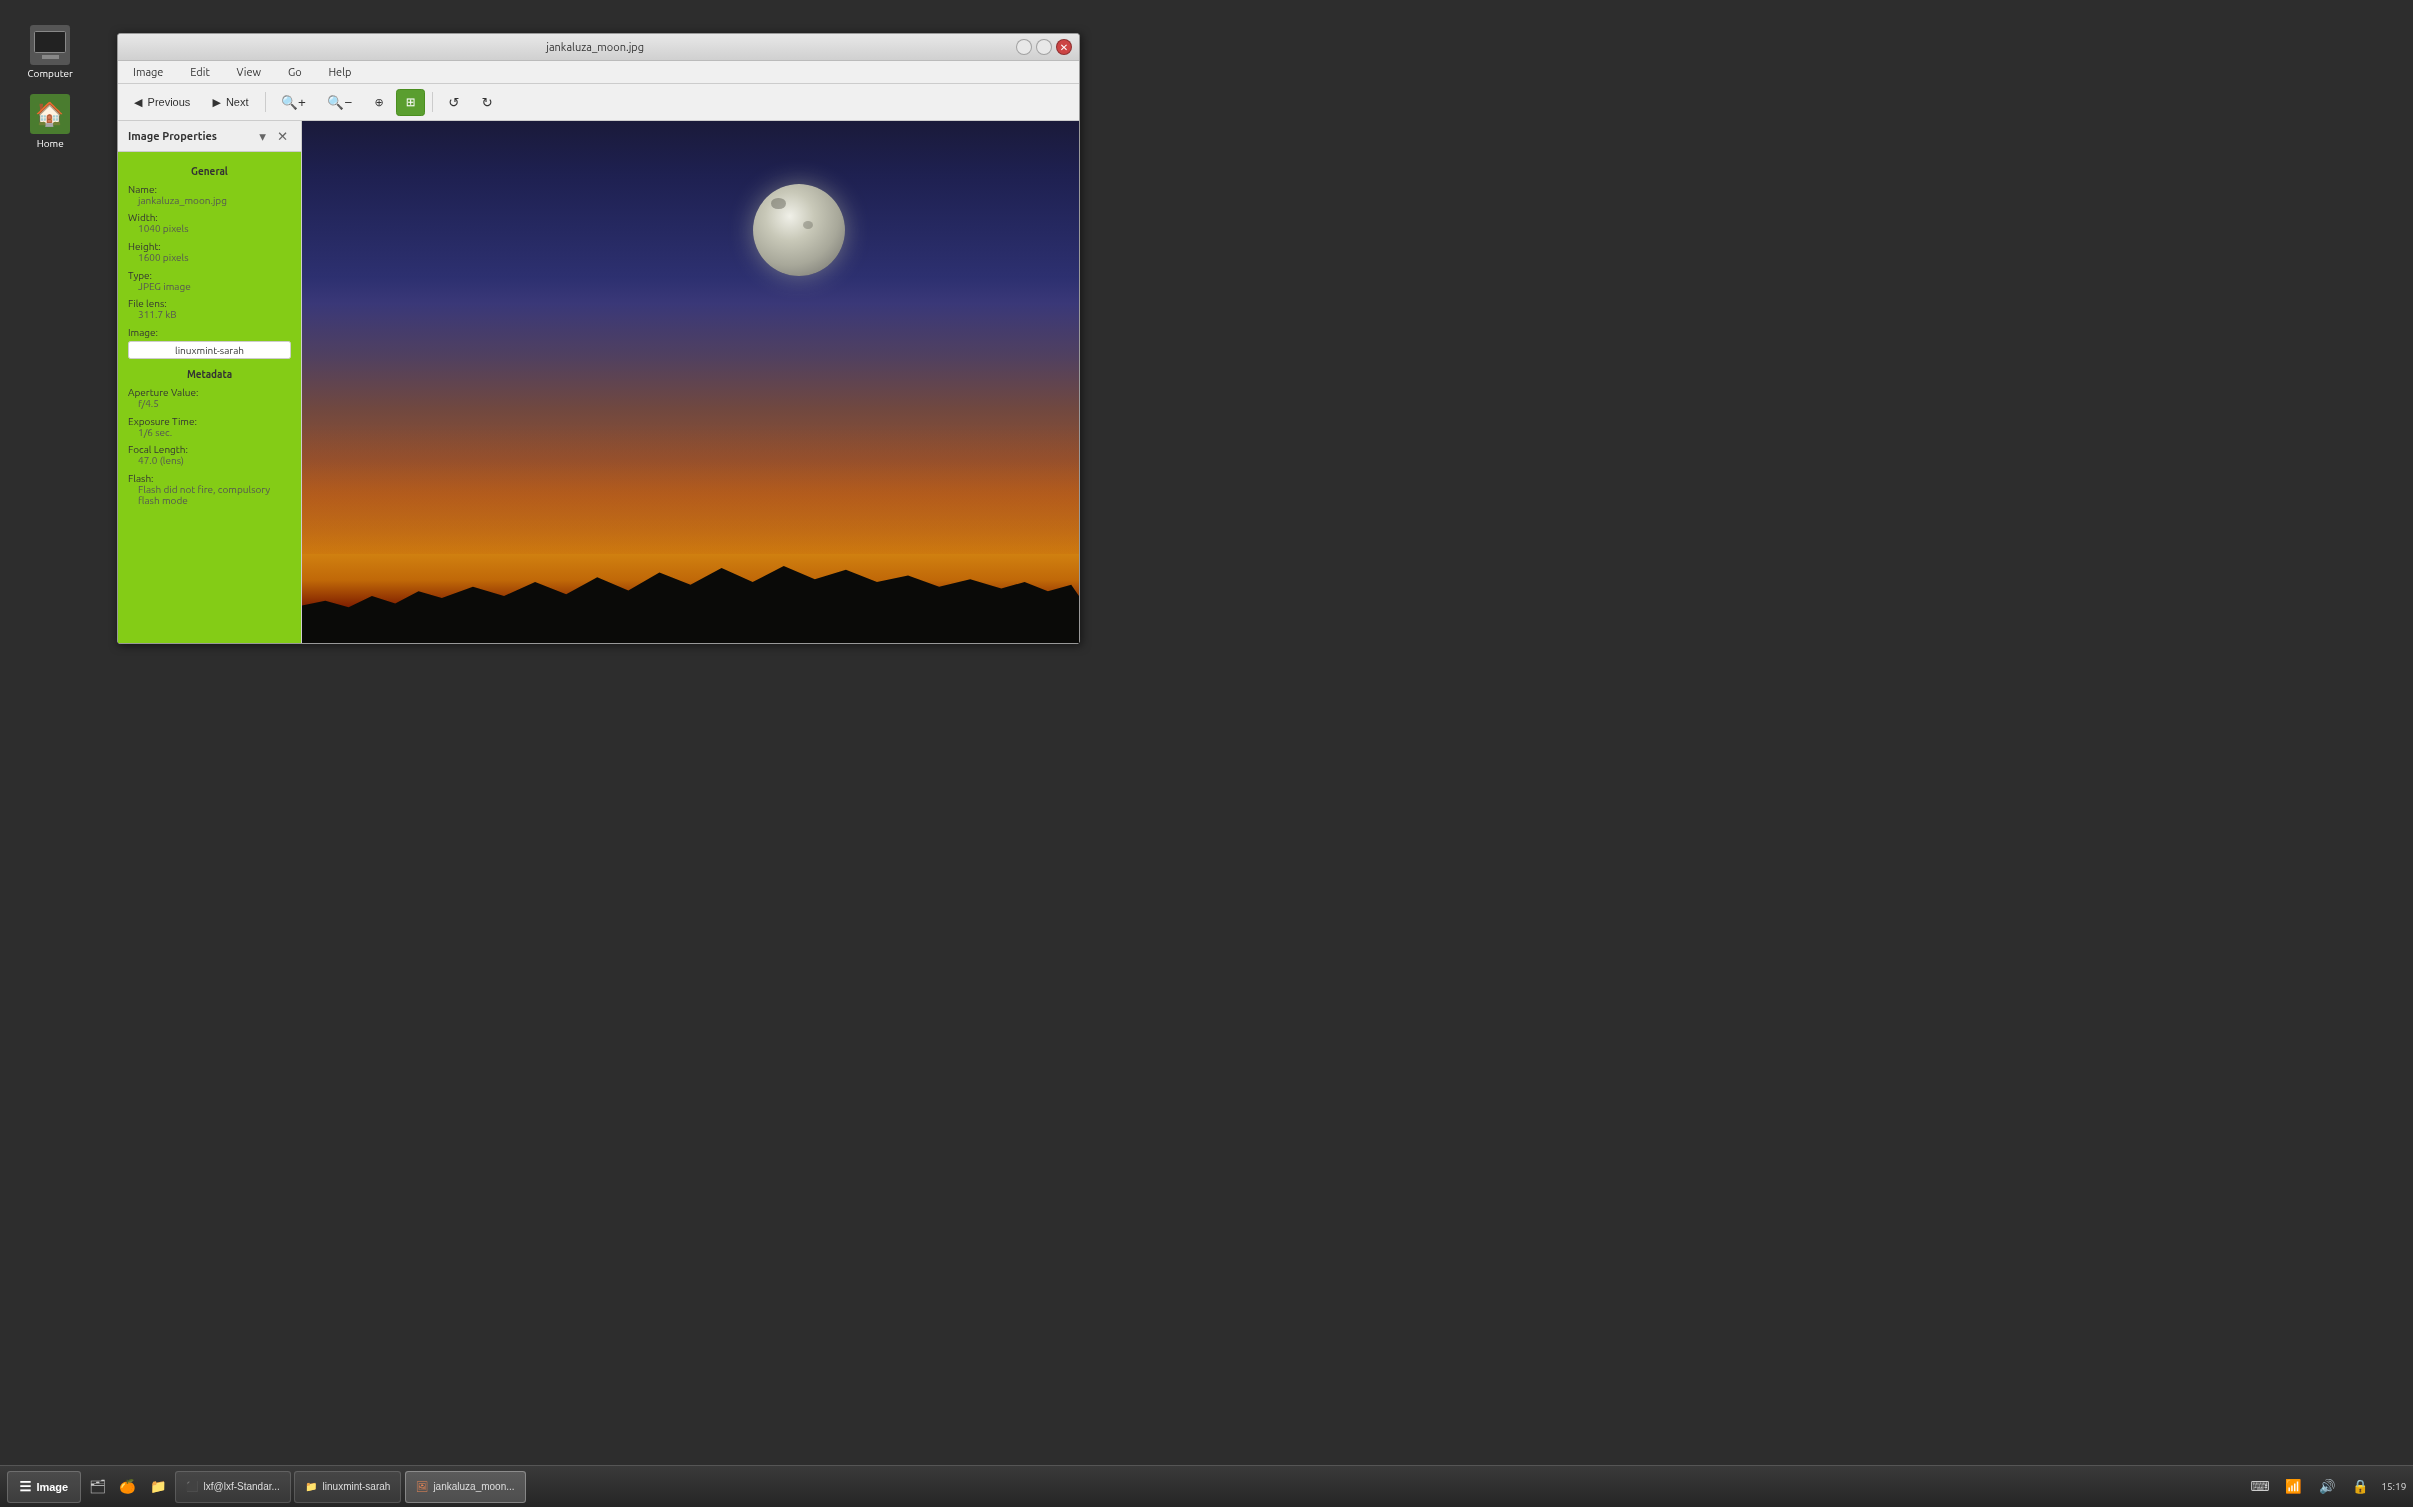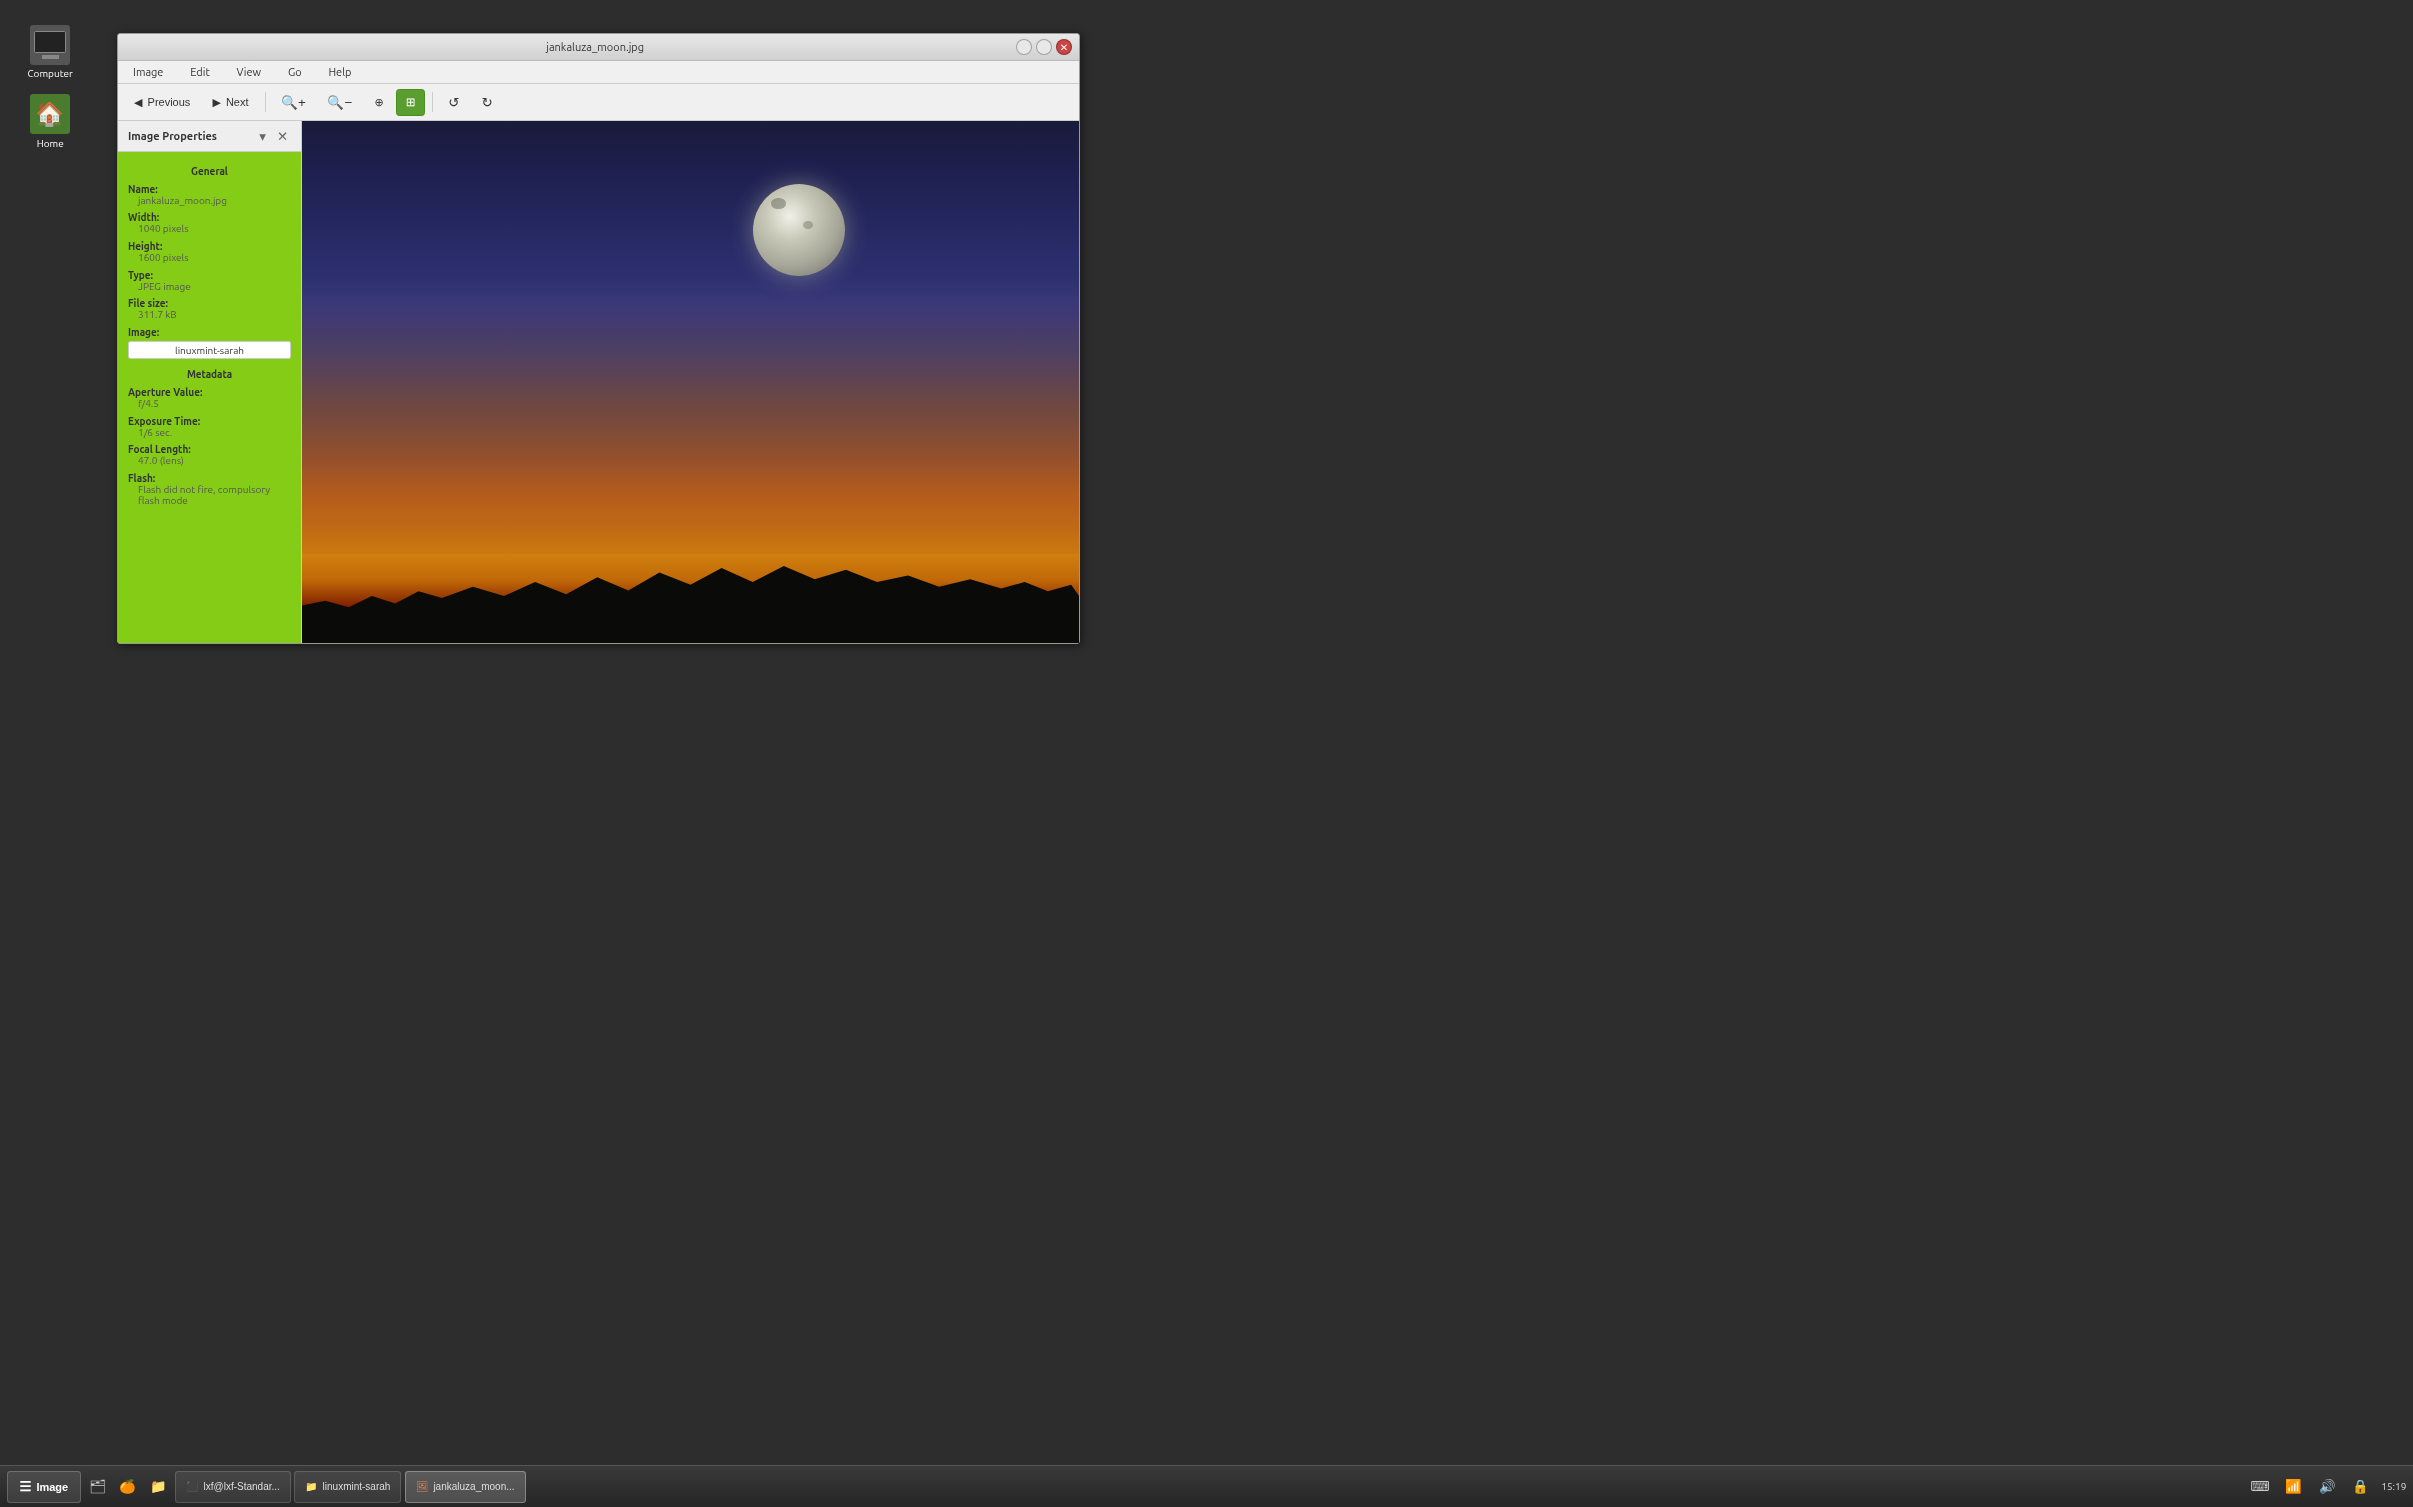--- a/index.html
+++ b/index.html
@@ -233,21 +233,21 @@
       color: #333;
     }
     .section-title {
       font-weight: bold;
       font-size: 10px;
       text-align: center;
       margin: 6.7px 0;
       color: #333;
     }
     .prop-label {
-      font-weight: bold;
+      font-weight: normal;
       font-size: 10px;
       margin-top: 6.7px;
       color: #333;
     }
     .prop-value {
       font-size: 10px;
       margin-left: 10px;
       color: #555;
       margin-bottom: 1.7px;
     }
@@ -561,21 +561,21 @@
 
           <div class="prop-label">Width:</div>
           <div class="prop-value">1040 pixels</div>
 
           <div class="prop-label">Height:</div>
           <div class="prop-value">1600 pixels</div>
 
           <div class="prop-label">Type:</div>
           <div class="prop-value">JPEG image</div>
 
-          <div class="prop-label">File size:</div>
+          <div class="prop-label">File lens:</div>
           <div class="prop-value">311.7 kB</div>
 
           <div class="prop-label">Image:</div>
           <div class="folder-badge">linuxmint-sarah</div>
 
           
           <div class="section-title">Metadata</div>
 
           <div class="prop-label">Aperture Value:</div>
           <div class="prop-value">f/4.5</div>

